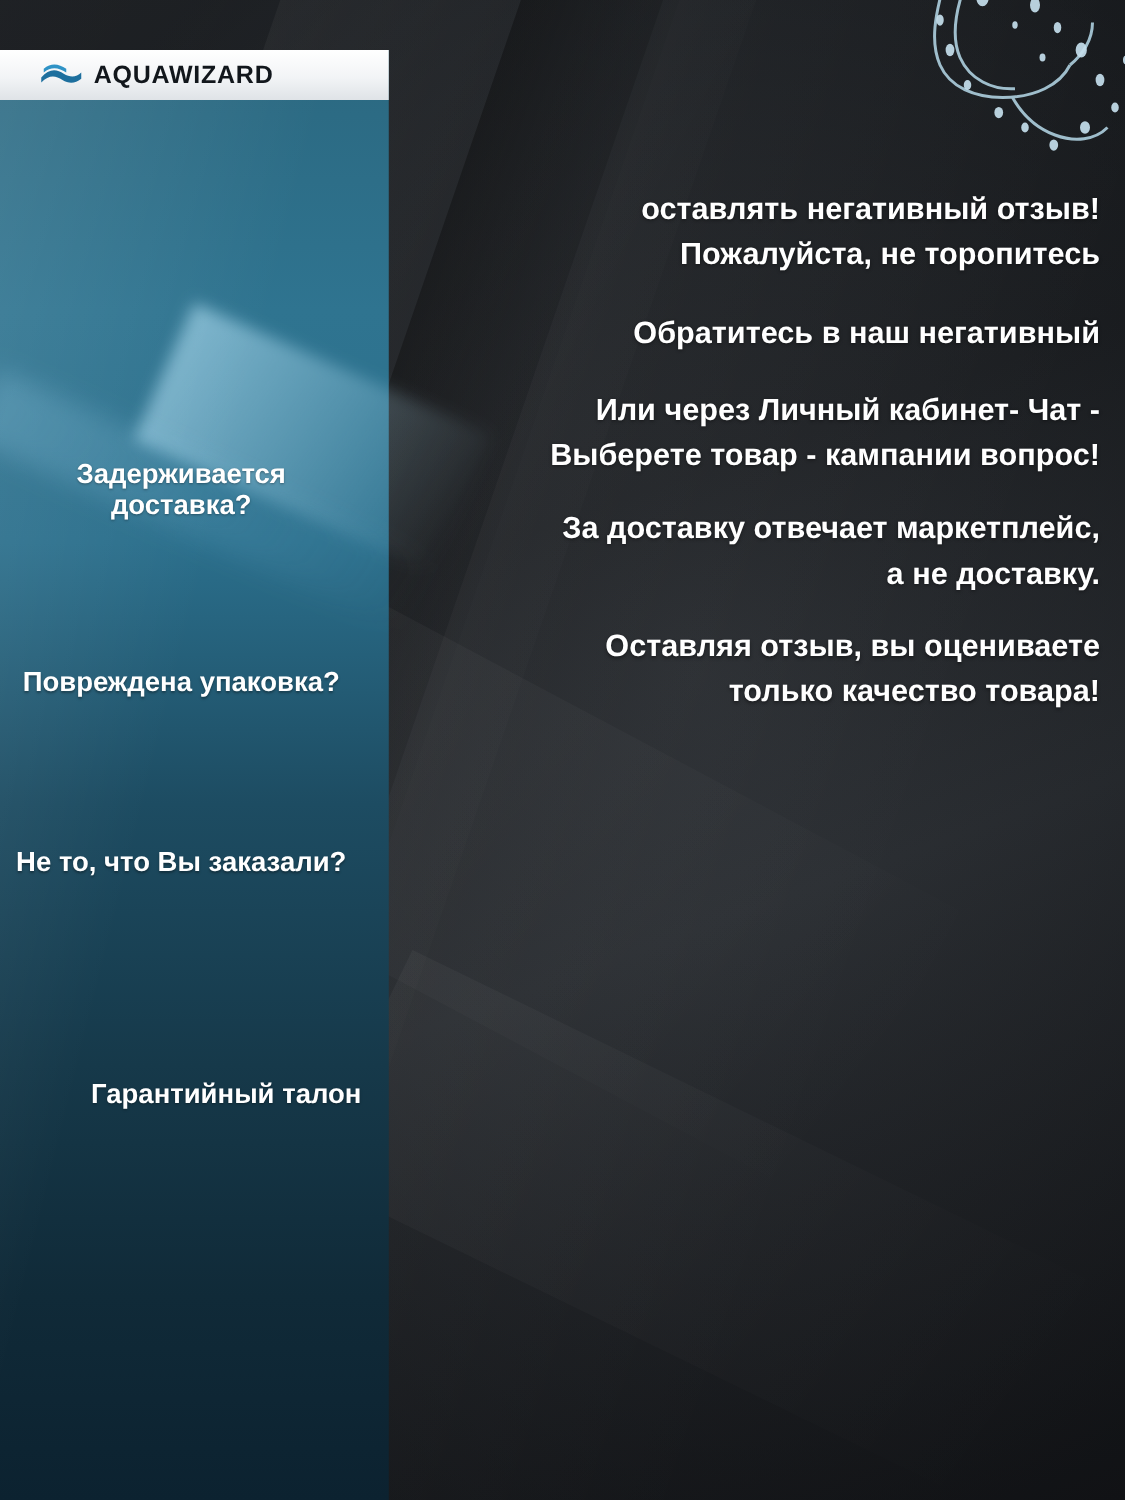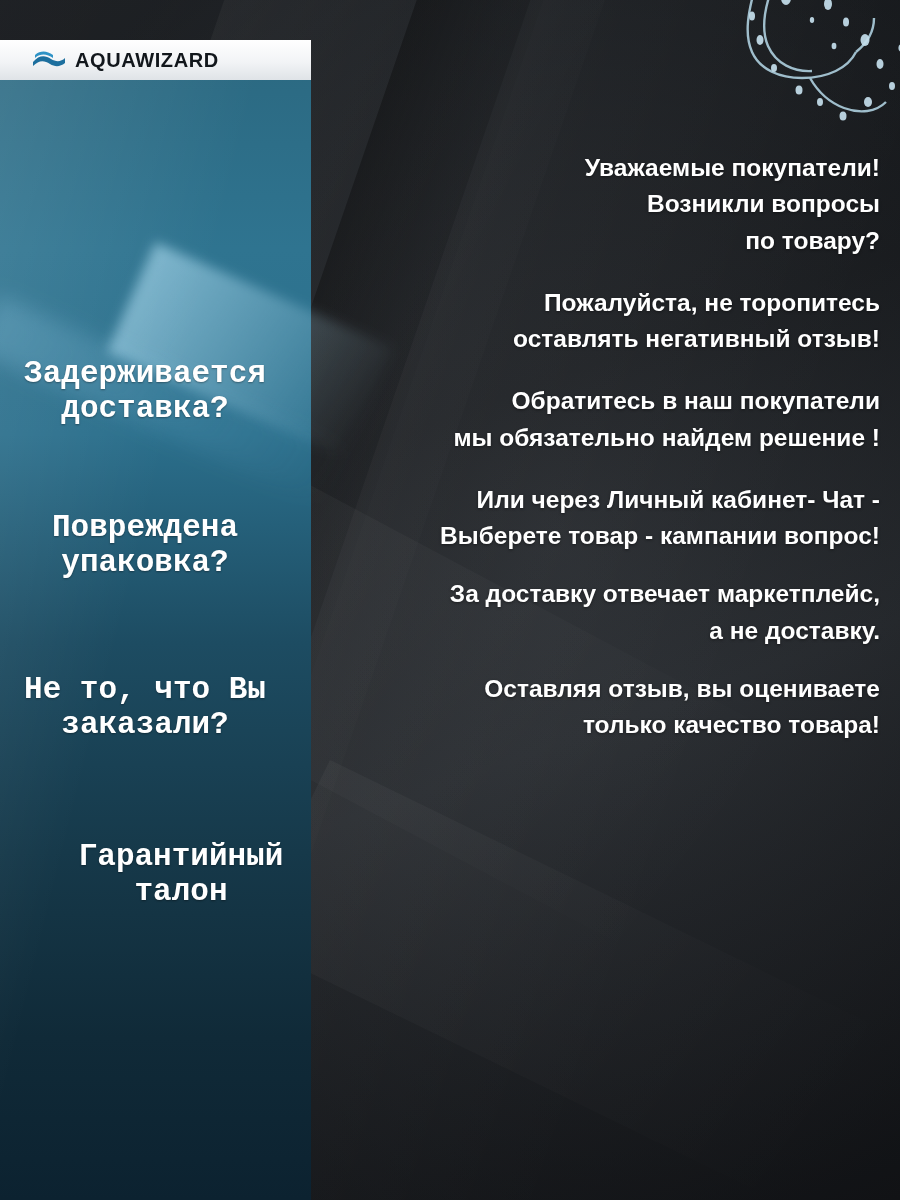--- a/index.html
+++ b/index.html
@@ -126,42 +126,42 @@
     width: 250px; height: 165px;
     opacity: 0.95;
   }
 
   
   .tab {
     position: absolute;
     left: 0;
     width: 340px;
     color: #ffffff;
-    font-family: Liberation Mono, monospace;
+    font-family: Liberation Sans, sans-serif;
     font-weight: 700;
-    font-size: 31px;
+    font-size: 22px;
     line-height: 1.12;
     text-align: center;
     display: flex;
     align-items: center;
     justify-content: center;
     box-sizing: border-box;
     padding: 6px 60px 6px 10px;
     background: linear-gradient(180deg, #2f7c9d 0%, #2a7characters 0%, #2a7490 48%, #256a86 100%);
     -webkit-clip-path: polygon(0 0, 290px 0, 340px 50%, 290px 100%, 0 100%);
     clip-path: polygon(0 0, 290px 0, 340px 50%, 290px 100%, 0 100%);
     text-shadow: 0 1px 2px rgba(0,0,0,0.35);
   }
   .tab-inner {
     display: block;
     width: 100%;
   }
   .tab1 { top: 340px;  height: 104px; }
   .tab2 { top: 494px;  height: 104px; justify-content: center; }
-  .tab3 { top: 654px;  height: 108px; }
+  .tab3 { top: 636px;  height: 108px; }
   .tab4 { top: 818px;  height: 114px; margin-left: 36px; }
 
   
   .copy {
     position: absolute;
     left: 330px;
     top: 150px;
     width: 550px;
     text-align: right;
     color: #ffffff;
@@ -252,34 +252,28 @@
   </div>
 
   <div class="tab tab4">
     <span class="tab-inner">
       <span class="ln">Гарантийный</span>
       <span class="ln">талон</span>
     </span>
   </div>
 
   <div class="copy">
+
     <p class="para">
-      <span class="ln">Уважаемые покупатели!</span>
-      <span class="ln">Возникли вопросы</span>
-      <span class="ln">по товару?</span>
+      <span class="ln">оставлять негативный отзыв!</span>
+      <span class="ln">Пожалуйста, не торопитесь</span>
     </p>
 
     <p class="para">
-      <span class="ln">Пожалуйста, не торопитесь</span>
-      <span class="ln">оставлять негативный отзыв!</span>
-    </p>
-
-    <p class="para">
-      <span class="ln">Обратитесь в наш покупатели</span>
-      <span class="ln">мы обязательно найдем решение !</span>
+      <span class="ln">Обратитесь в наш негативный</span>
     </p>
 
     <p class="para tight">
       <span class="ln">Или через Личный кабинет- Чат -</span>
       <span class="ln">Выберете товар - кампании вопрос!</span>
     </p>
 
     <p class="para tight">
       <span class="ln">За доставку отвечает маркетплейс,</span>
       <span class="ln">а не доставку.</span>

